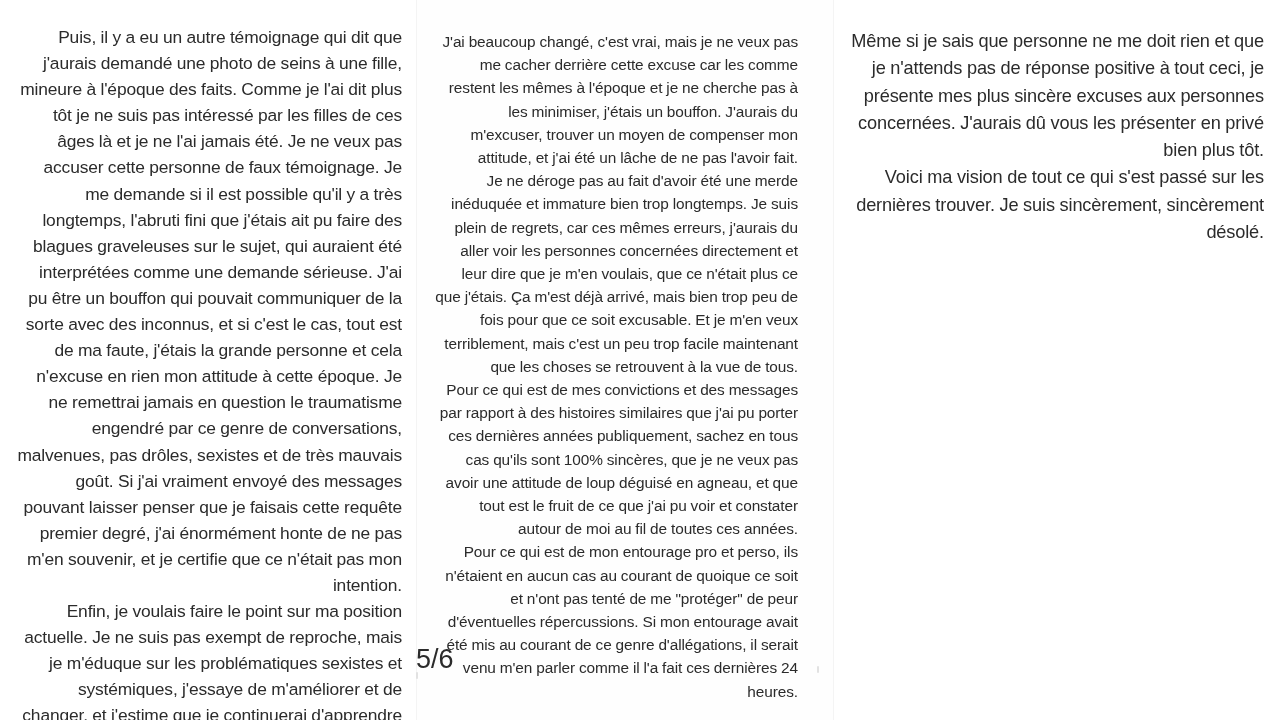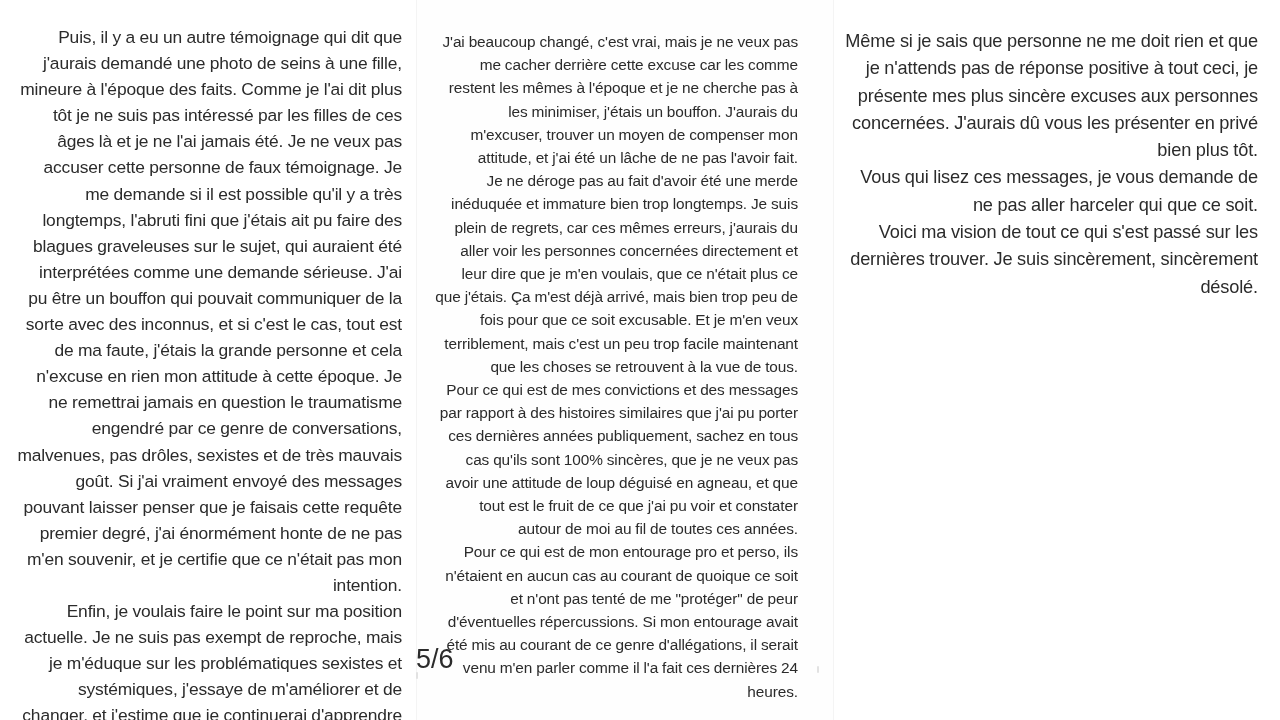--- a/index.html
+++ b/index.html
@@ -41,21 +41,21 @@
   .panel-2 {
     left: 416px;
     width: 418px;
     background: #fefefe;
     padding: 30px 36px 0 18px;
   }
 
   .panel-3 {
     left: 834px;
     width: 446px;
-    padding: 28px 22px 0 4px;
+    padding: 28px 16px 0 4px;
   }
 
   
   .seam {
     position: absolute;
     top: 0;
     bottom: 0;
     width: 1px;
     background: #f4f4f4;
   }
@@ -124,21 +124,20 @@
   <div class="panel panel-2 col2">
     <p class="para">J'ai beaucoup changé, c'est vrai, mais je ne veux pas me cacher derrière cette excuse car les comme restent les mêmes à l'époque et je ne cherche pas à les minimiser, j'étais un bouffon. J'aurais du m'excuser, trouver un moyen de compenser mon attitude, et j'ai été un lâche de ne pas l'avoir fait.</p>
     <p class="para">Je ne déroge pas au fait d'avoir été une merde inéduquée et immature bien trop longtemps. Je suis plein de regrets, car ces mêmes erreurs, j'aurais du aller voir les personnes concernées directement et leur dire que je m'en voulais, que ce n'était plus ce que j'étais. Ça m'est déjà arrivé, mais bien trop peu de fois pour que ce soit excusable. Et je m'en veux terriblement, mais c'est un peu trop facile maintenant que les choses se retrouvent à la vue de tous.</p>
     <p class="para">Pour ce qui est de mes convictions et des messages par rapport à des histoires similaires que j'ai pu porter ces dernières années publiquement, sachez en tous cas qu'ils sont 100% sincères, que je ne veux pas avoir une attitude de loup déguisé en agneau, et que tout est le fruit de ce que j'ai pu voir et constater autour de moi au fil de toutes ces années.</p>
     <p class="para">Pour ce qui est de mon entourage pro et perso, ils n'étaient en aucun cas au courant de quoique ce soit et n'ont pas tenté de me "protéger" de peur d'éventuelles répercussions. Si mon entourage avait été mis au courant de ce genre d'allégations, il serait venu m'en parler comme il l'a fait ces dernières 24 heures.</p>
     <div class="page-indicator">5/6</div>
   </div>
 
   <div class="panel panel-3 col3">
     <p class="para">Même si je sais que personne ne me doit rien et que je n'attends pas de réponse positive à tout ceci, je présente mes plus sincère excuses aux personnes concernées. J'aurais dû vous les présenter en privé bien plus tôt.</p>
-    <p class="para">Vous qui lisez ces messages, je vous demande de ne pas aller harceler qui que ce soit.</p>
     <p class="para">Voici ma vision de tout ce qui s'est passé sur les dernières trouver. Je suis sincèrement, sincèrement désolé.</p>
   </div>
 
   <div class="seam seam-1"></div>
   <div class="seam seam-2"></div>
   <div class="speck speck-1"></div>
   <div class="speck speck-2"></div>
 
 </div>
 

